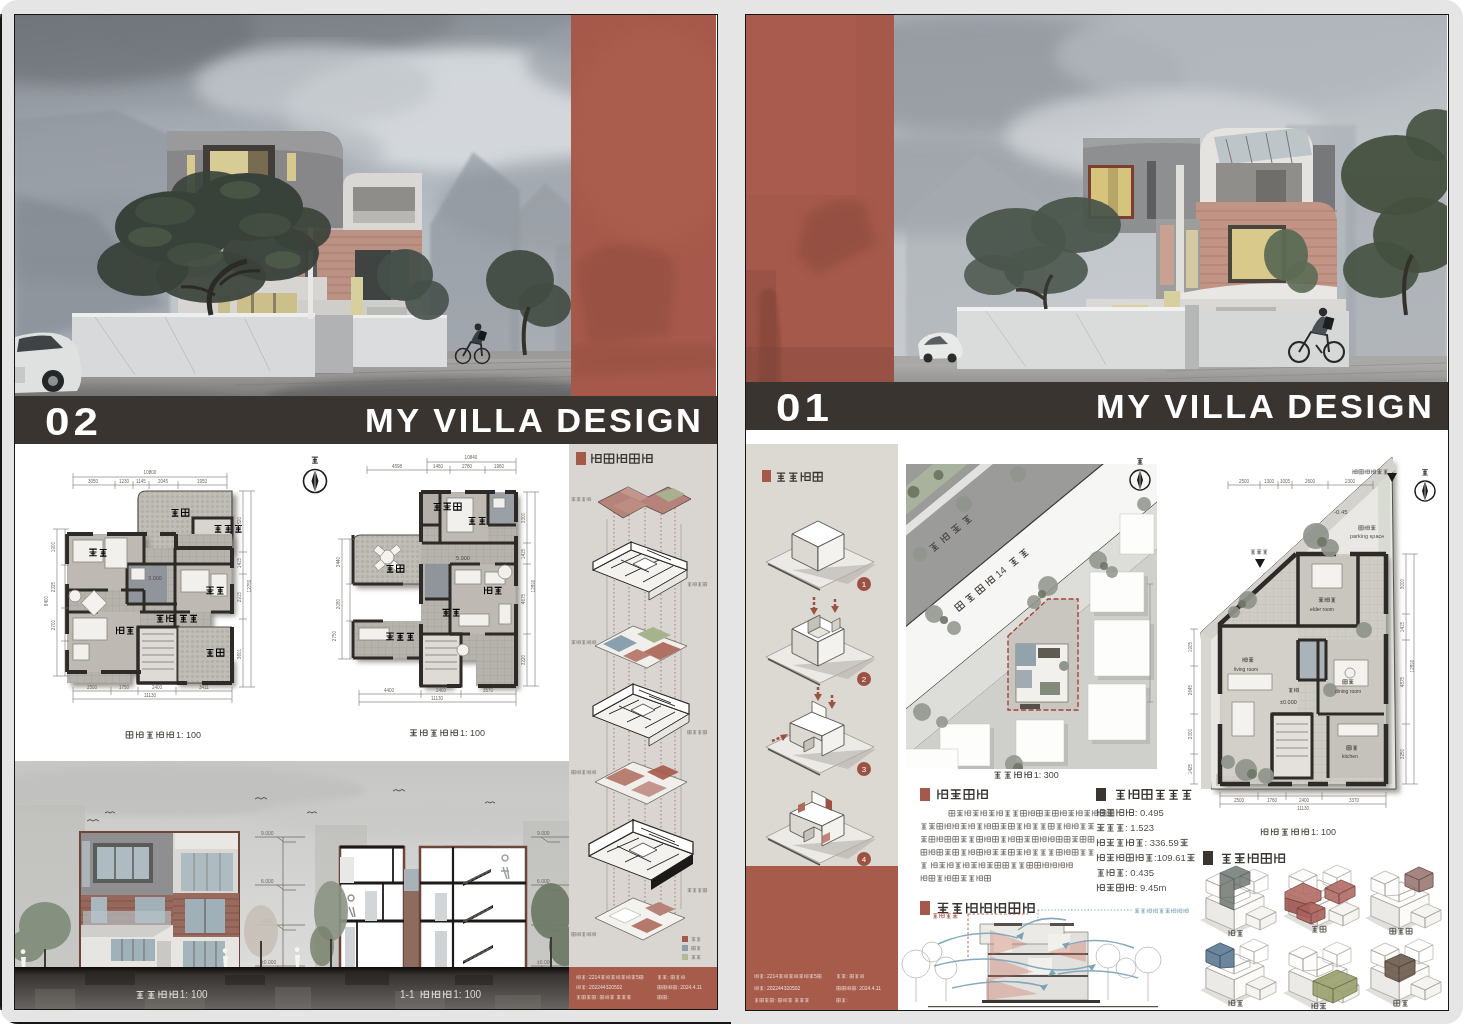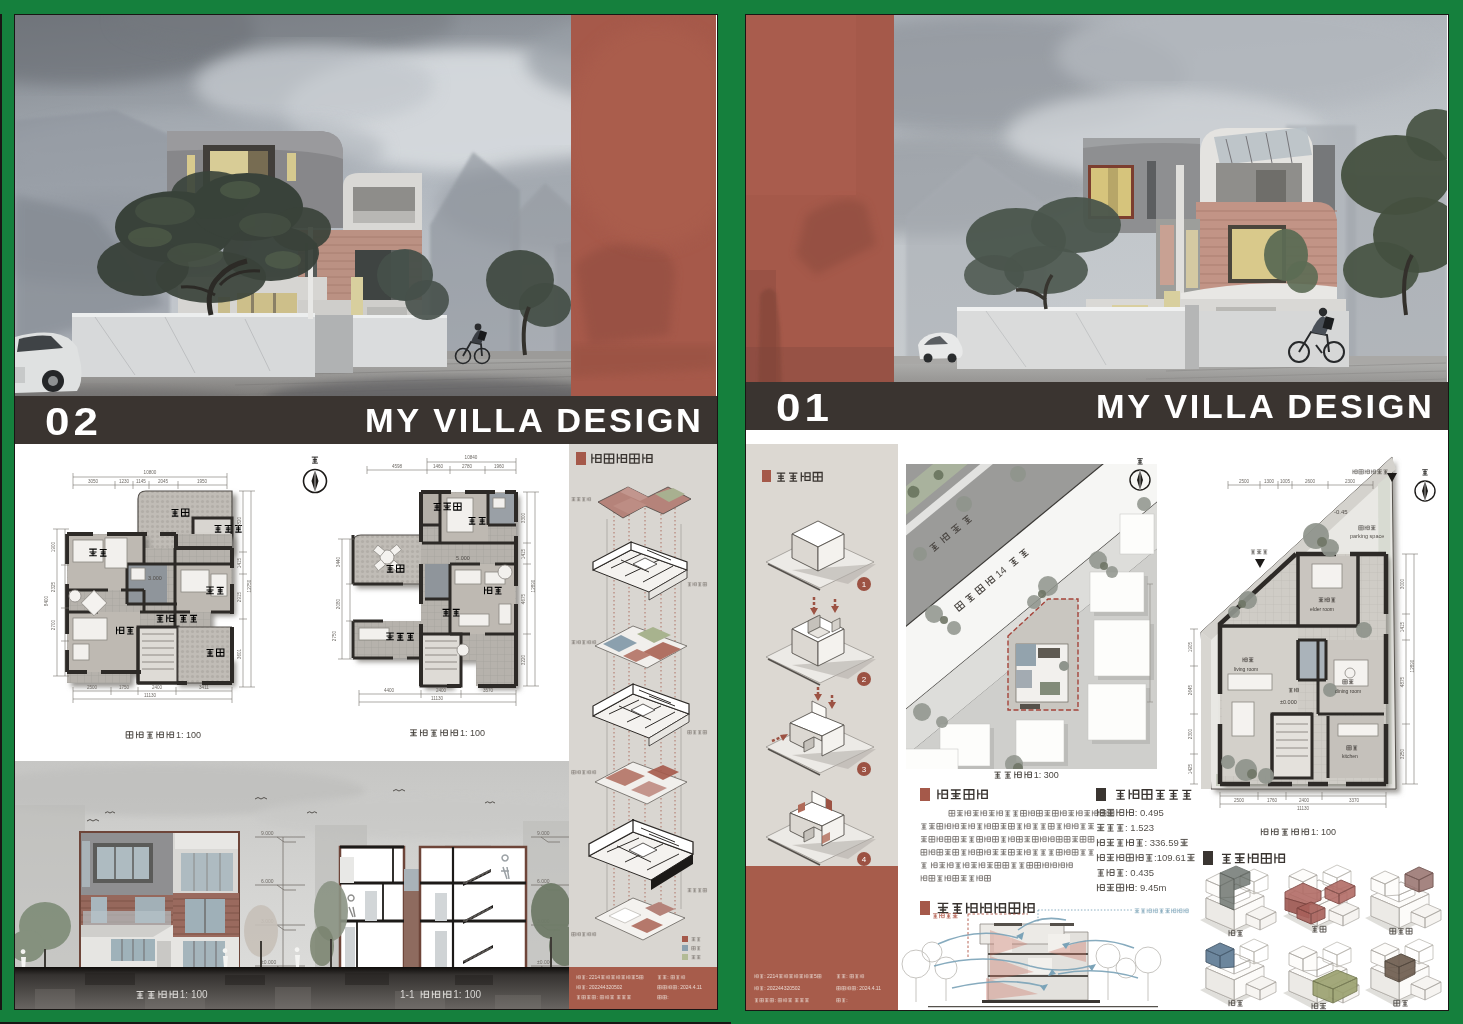--- a/index.html
+++ b/index.html
@@ -1,16 +1,16 @@
 <!DOCTYPE html>
 <html><head>
 <meta charset="utf-8">
 <style>
 html,body{margin:0;padding:0;background:#fff;}
-.page{position:relative;width:1463px;height:1024px;background:#15803d;overflow:hidden;font-family:"Liberation Sans",sans-serif;}
+.page{position:relative;width:1463px;height:1024px;background:#e5e5e5;overflow:hidden;font-family:"Liberation Sans",sans-serif;border-radius:18px;}
 .poster{position:absolute;background:#fff;border:1.6px solid #181614;box-sizing:border-box;overflow:hidden;}
 .abs{position:absolute;}
 .band{position:absolute;left:0;width:100%;height:48px;background:#3a3430;}
 .bnum{position:absolute;left:30px;top:1px;color:#fff;font-size:44px;font-weight:bold;letter-spacing:4px;transform:scaleY(0.88);}
 .btitle{position:absolute;right:14px;top:6px;color:#fff;font-size:33px;font-weight:bold;letter-spacing:2.5px;transform:scaleX(1.04);transform-origin:right;}
 </style>
 </head>
 <body>
 <div class="page">
 

